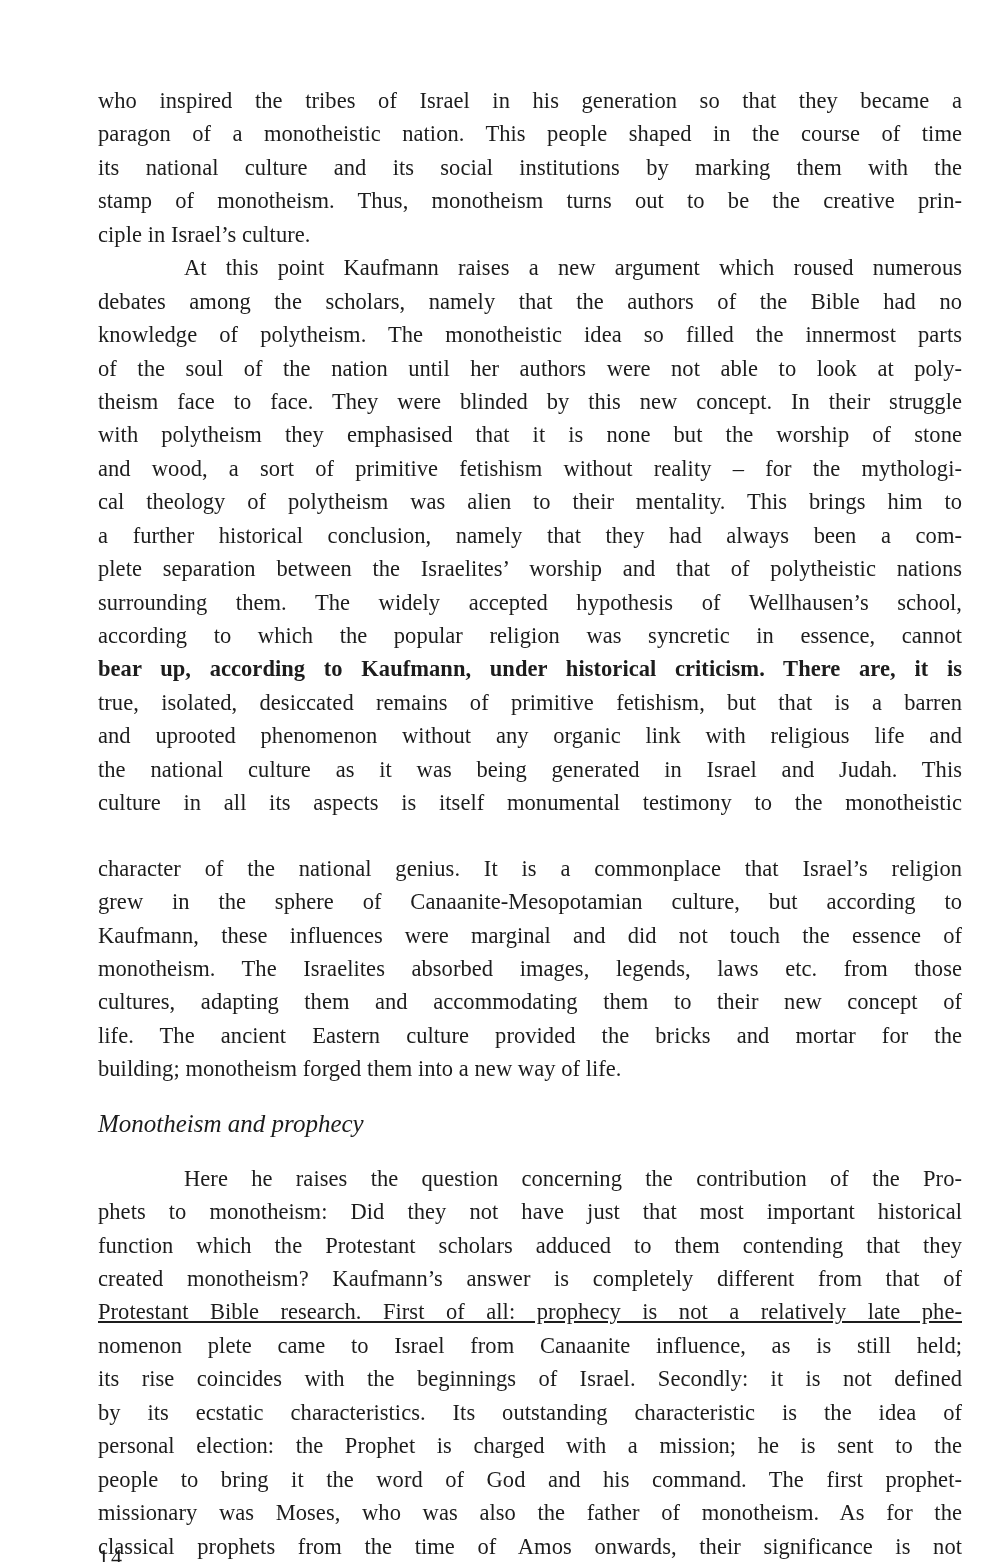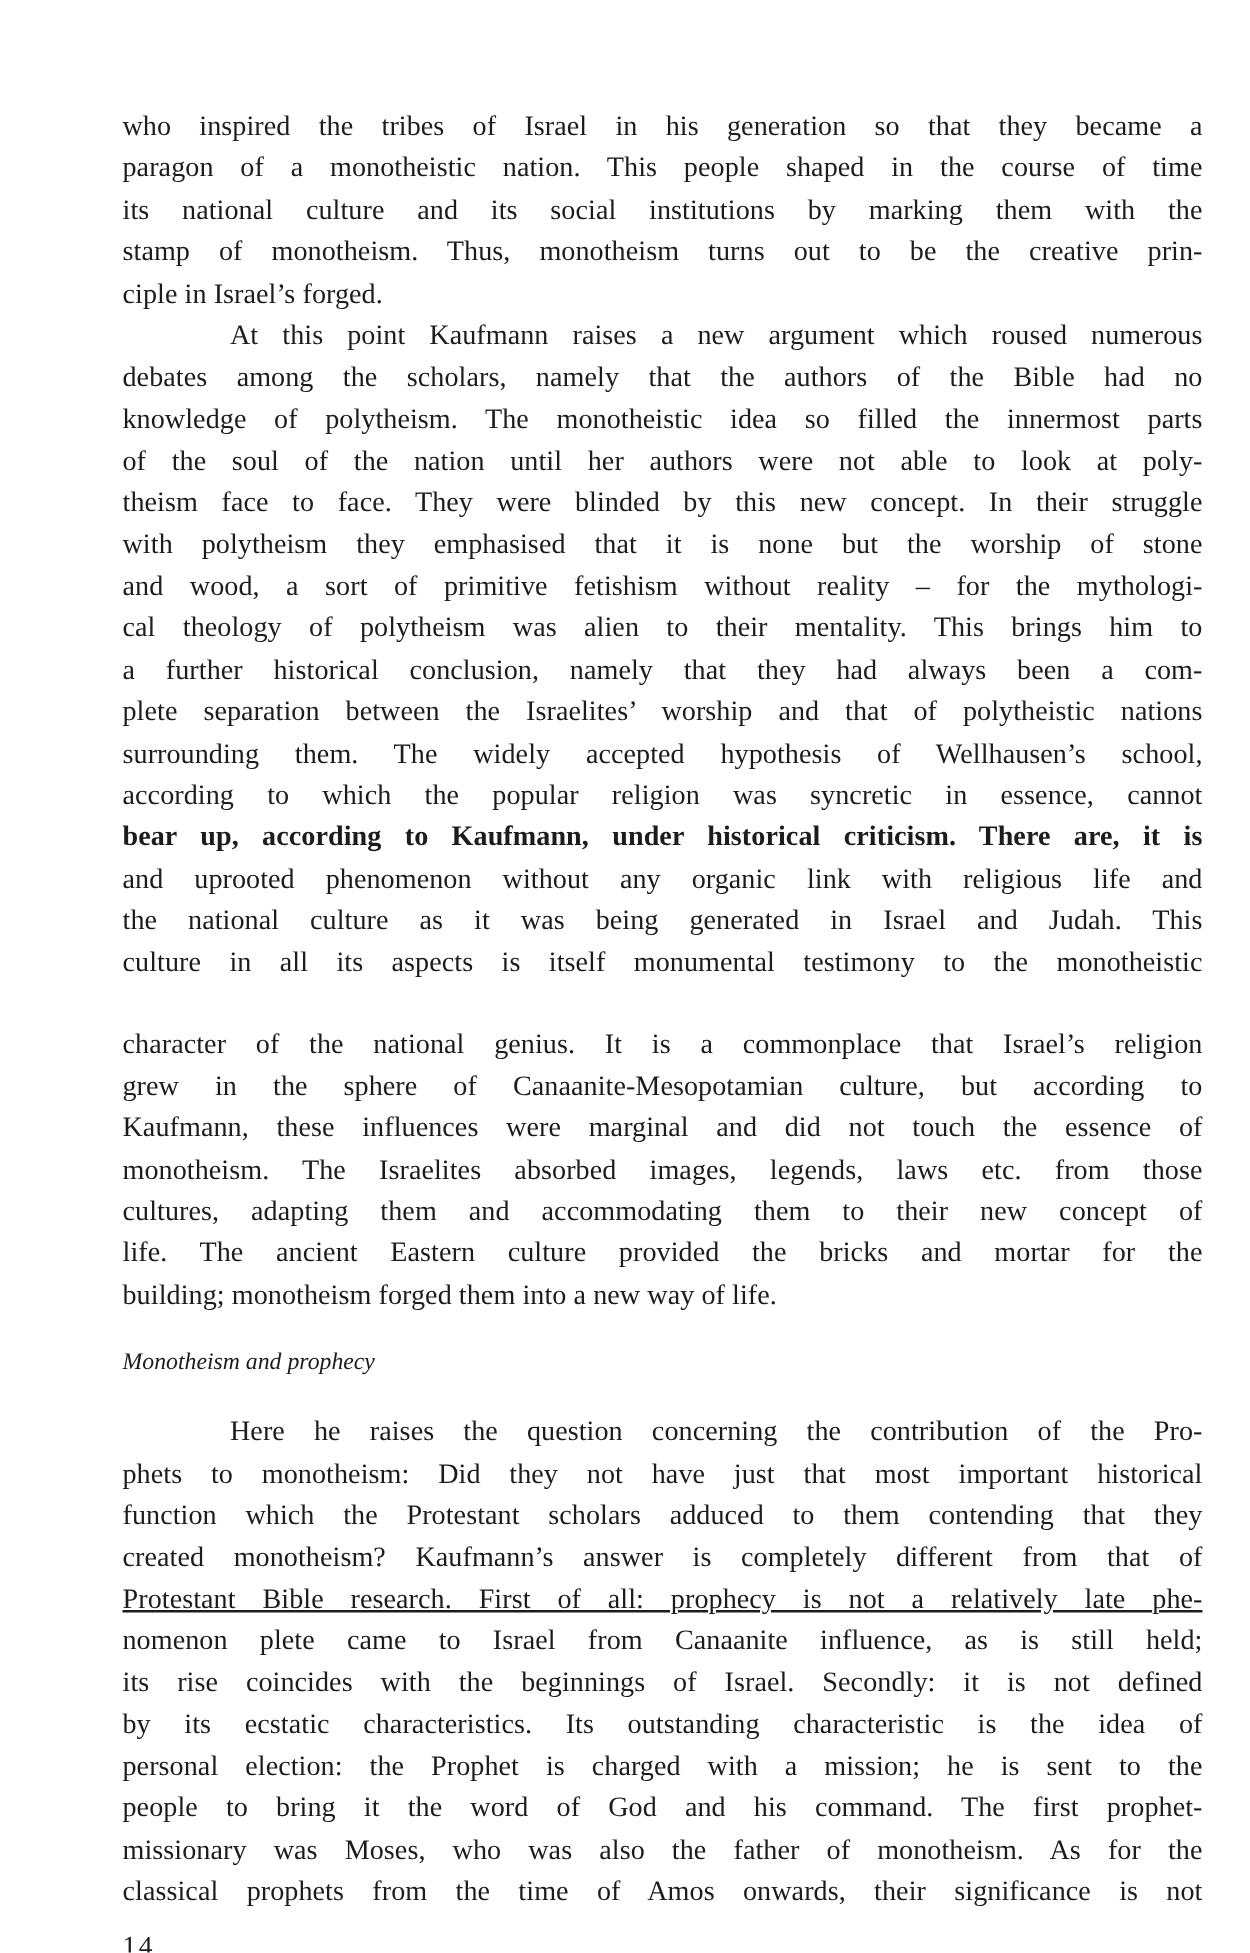--- a/index.html
+++ b/index.html
@@ -31,21 +31,21 @@
     .line.last {
       text-align-last: left;
     }
     .line.indent {
       padding-left: 86px;
       box-sizing: border-box;
     }
     .heading {
       display: block;
       font-style: italic;
-      font-size: 19px;
+      font-size: 25px;
       height: 33px;
       line-height: 33px;
       margin-top: 21px;
       margin-bottom: 22px;
     }
     .page-number {
       position: absolute;
       left: 98px;
       top: 1546px;
       font-size: 22px;
@@ -56,36 +56,37 @@
 </head>
 <body>
 
 <div class="page">
   <div id="top-paras">
       <div>
         <span class="line" style="width: 864px;">who inspired the tribes of Israel in his generation so that they became a</span>
         <span class="line" style="width: 864px;">paragon of a monotheistic nation. This people shaped in the course of time</span>
         <span class="line" style="width: 864px;">its national culture and its social institutions by marking them with the</span>
         <span class="line" style="width: 864px;">stamp of monotheism. Thus, monotheism turns out to be the creative prin-</span>
-        <span class="line last" style="width: 864px;">ciple in Israel’s forged.</span>
+        <span class="line last" style="width: 864px;">ciple in Israel’s culture.</span>
       </div>
       <div>
         <span class="line indent" style="width: 864px;">At this point Kaufmann raises a new argument which roused numerous</span>
         <span class="line" style="width: 864px;">debates among the scholars, namely that the authors of the Bible had no</span>
         <span class="line" style="width: 864px;">knowledge of polytheism. The monotheistic idea so filled the innermost parts</span>
         <span class="line" style="width: 864px;">of the soul of the nation until her authors were not able to look at poly-</span>
         <span class="line" style="width: 864px;">theism face to face. They were blinded by this new concept. In their struggle</span>
         <span class="line" style="width: 864px;">with polytheism they emphasised that it is none but the worship of stone</span>
         <span class="line" style="width: 864px;">and wood, a sort of primitive fetishism without reality – for the mythologi-</span>
         <span class="line" style="width: 864px;">cal theology of polytheism was alien to their mentality. This brings him to</span>
         <span class="line" style="width: 864px;">a further historical conclusion, namely that they had always been a com-</span>
         <span class="line" style="width: 864px;">plete separation between the Israelites’ worship and that of polytheistic nations</span>
         <span class="line" style="width: 864px;">surrounding them. The widely accepted hypothesis of Wellhausen’s school,</span>
         <span class="line" style="width: 864px;">according to which the popular religion was syncretic in essence, cannot</span>
         <span class="line" style="width: 864px; font-weight: bold;">bear up, according to Kaufmann, under historical criticism. There are, it is</span>
+        <span class="line" style="width: 864px;">true, isolated, desiccated remains of primitive fetishism, but that is a barren</span>
         <span class="line" style="width: 864px;">and uprooted phenomenon without any organic link with religious life and</span>
         <span class="line" style="width: 864px;">the national culture as it was being generated in Israel and Judah. This</span>
         <span class="line" style="width: 864px;">culture in all its aspects is itself monumental testimony to the monotheistic</span>
         <span class="line" style="width: 864px; margin-top: 32px;">character of the national genius. It is a commonplace that Israel’s religion</span>
         <span class="line" style="width: 864px;">grew in the sphere of Canaanite-Mesopotamian culture, but according to</span>
         <span class="line" style="width: 864px;">Kaufmann, these influences were marginal and did not touch the essence of</span>
         <span class="line" style="width: 864px;">monotheism. The Israelites absorbed images, legends, laws etc. from those</span>
         <span class="line" style="width: 864px;">cultures, adapting them and accommodating them to their new concept of</span>
         <span class="line" style="width: 864px;">life. The ancient Eastern culture provided the bricks and mortar for the</span>
         <span class="line last" style="width: 864px;">building; monotheism forged them into a new way of life.</span>

